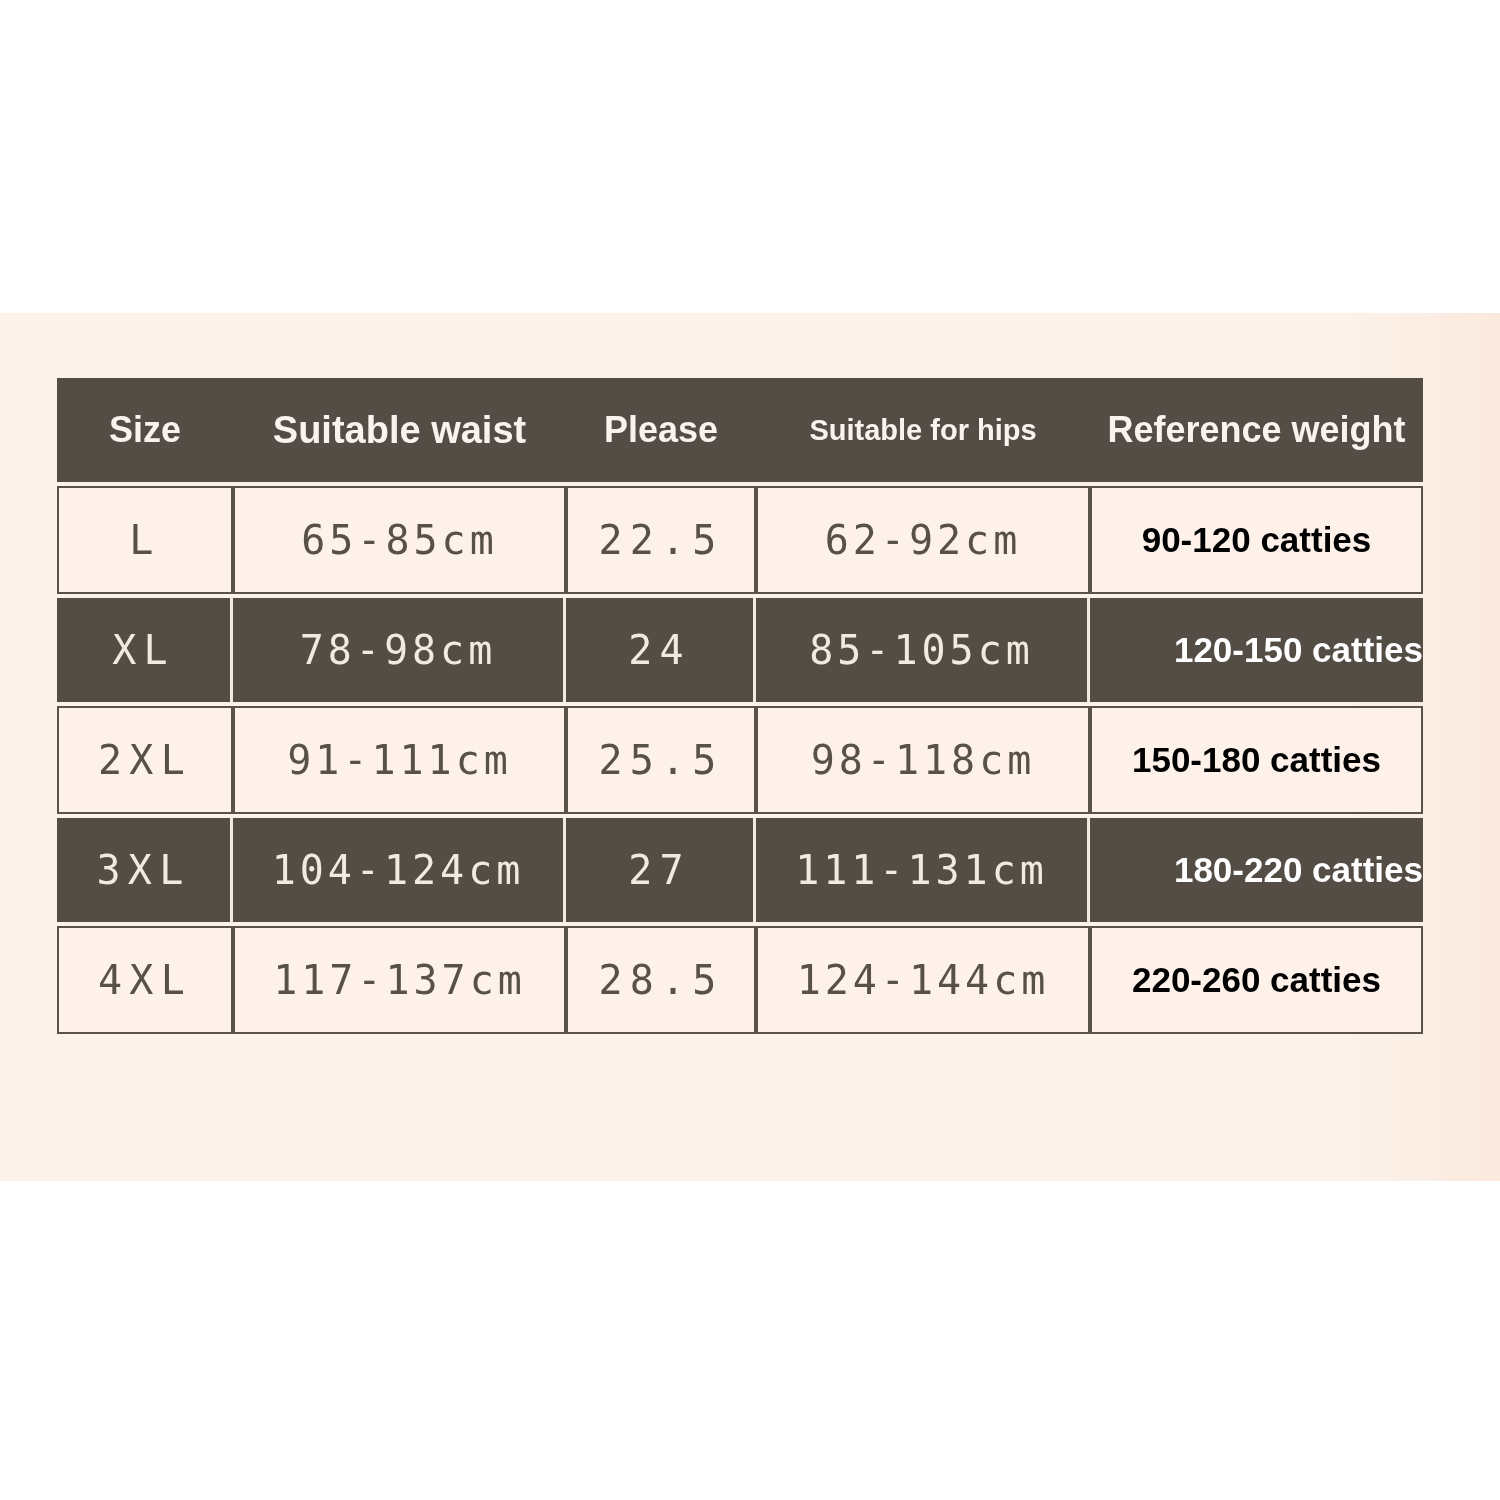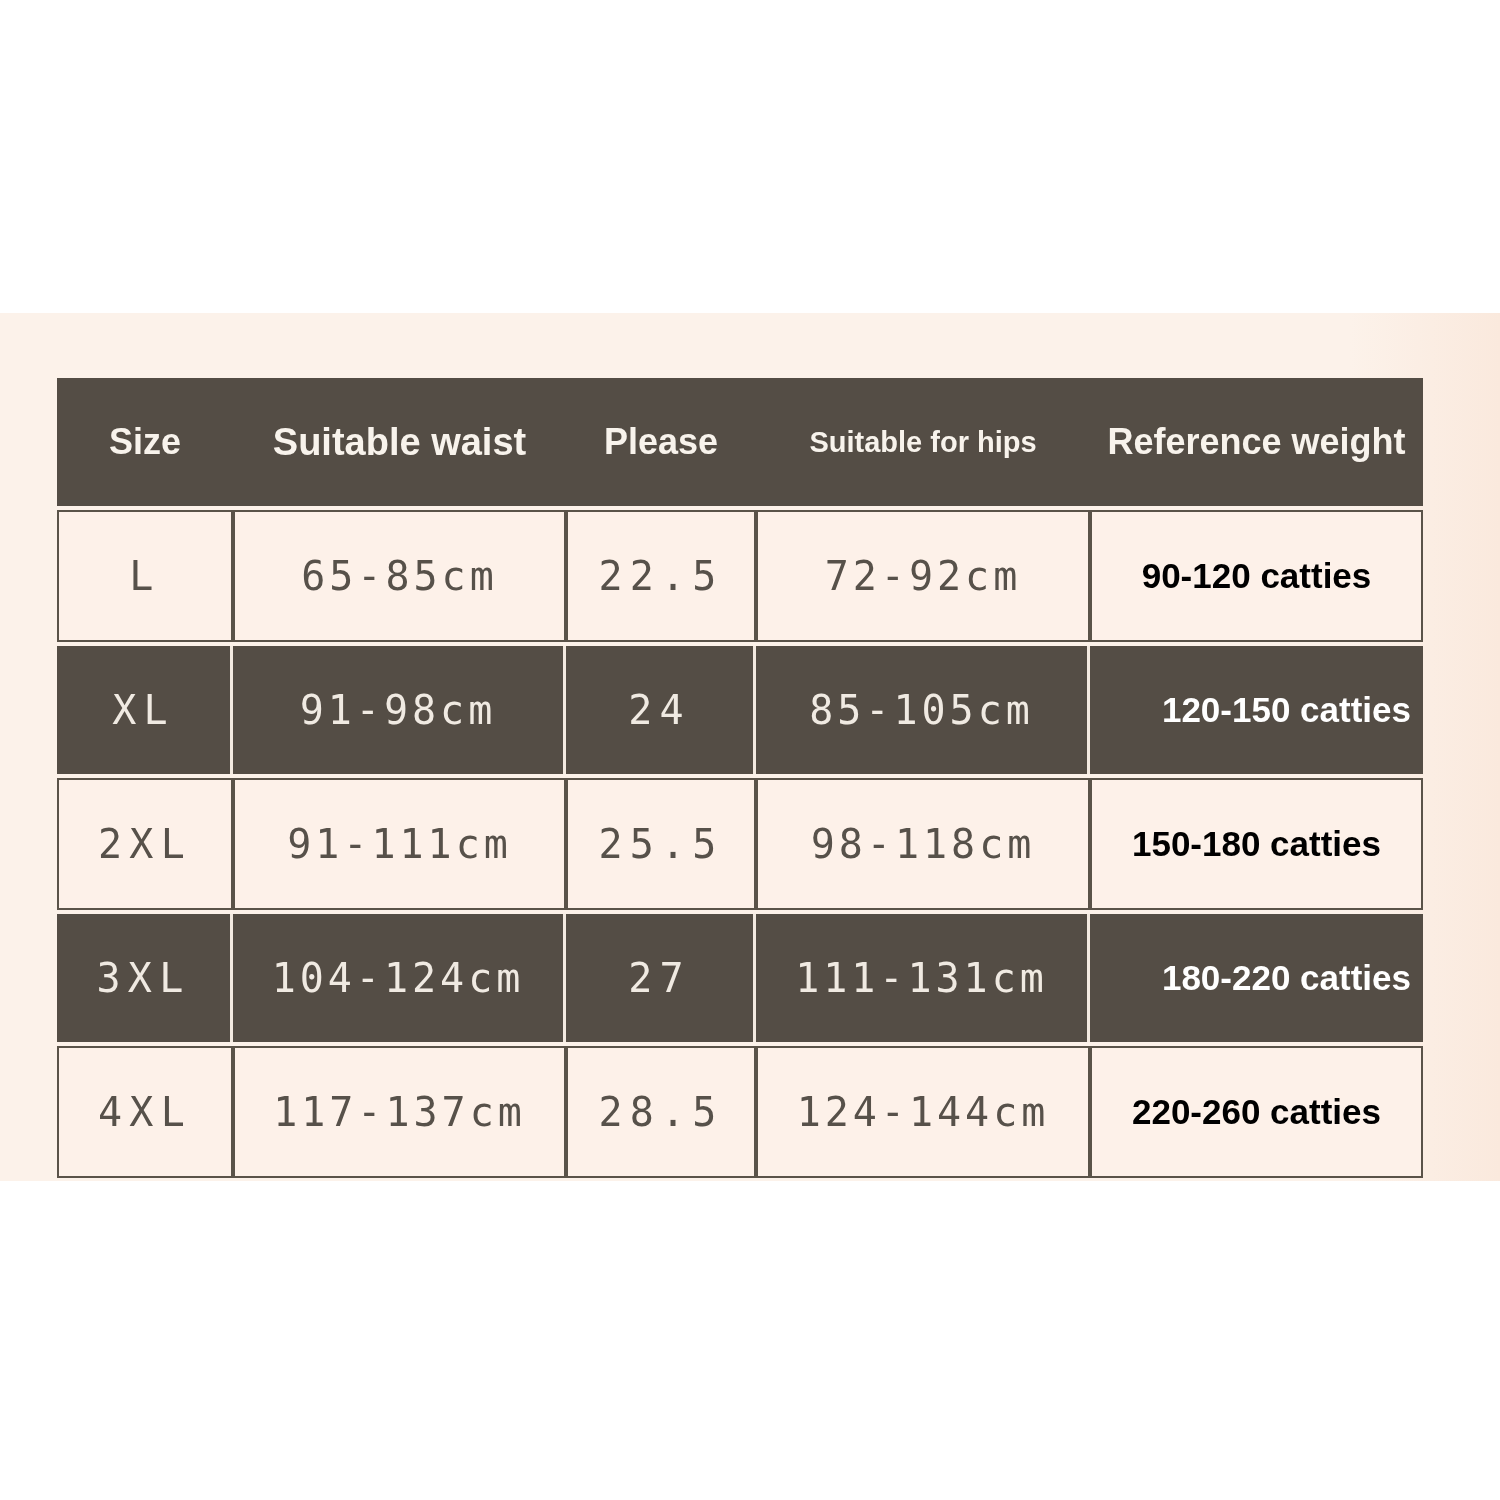--- a/index.html
+++ b/index.html
@@ -15,21 +15,21 @@
     position:absolute; left:57px; top:374px; width:1366px;
     border-collapse:separate; border-spacing:0 4px;
     table-layout:fixed;
   }
   col.c-size  { width:176px; }
   col.c-waist { width:333px; }
   col.c-med   { width:190px; }
   col.c-hips  { width:334px; }
   col.c-wt    { width:333px; }
 
-  th, td { text-align:center; vertical-align:middle; padding:12px; }
+  th, td { text-align:center; vertical-align:middle; padding:0; }
 
   th {
     background:#544d45; color:#f8f3ec; height:104px;
     font-weight:700; font-stretch:condensed;
   }
   th.h-size  { font-size:36px; }
   th.h-waist { font-size:38px; }
   th.h-med   { font-size:36px; }
   th.h-hips  { font-size:29px; }
   th.h-wt    { font-size:36px; }
@@ -82,27 +82,27 @@
       <th class="h-waist">Suitable waist</th>
       <th class="h-med">Please</th>
       <th class="h-hips">Suitable for hips</th>
       <th class="h-wt">Reference weight</th>
     </tr>
 
     <tr class="row-light">
       <td class="mono mono-short">L</td>
       <td class="mono">65-85cm</td>
       <td class="mono mono-short">22.5</td>
-      <td class="mono">72-92cm</td>
+      <td class="mono">62-92cm</td>
       <td class="weight">90-120 catties</td>
     </tr>
 
     <tr class="row-dark">
       <td class="mono mono-short">XL</td>
-      <td class="mono">91-98cm</td>
+      <td class="mono">78-98cm</td>
       <td class="mono mono-short">24</td>
       <td class="mono">85-105cm</td>
       <td class="weight">120-150 catties</td>
     </tr>
 
     <tr class="row-light">
       <td class="mono mono-short">2XL</td>
       <td class="mono">91-111cm</td>
       <td class="mono mono-short">25.5</td>
       <td class="mono">98-118cm</td>

